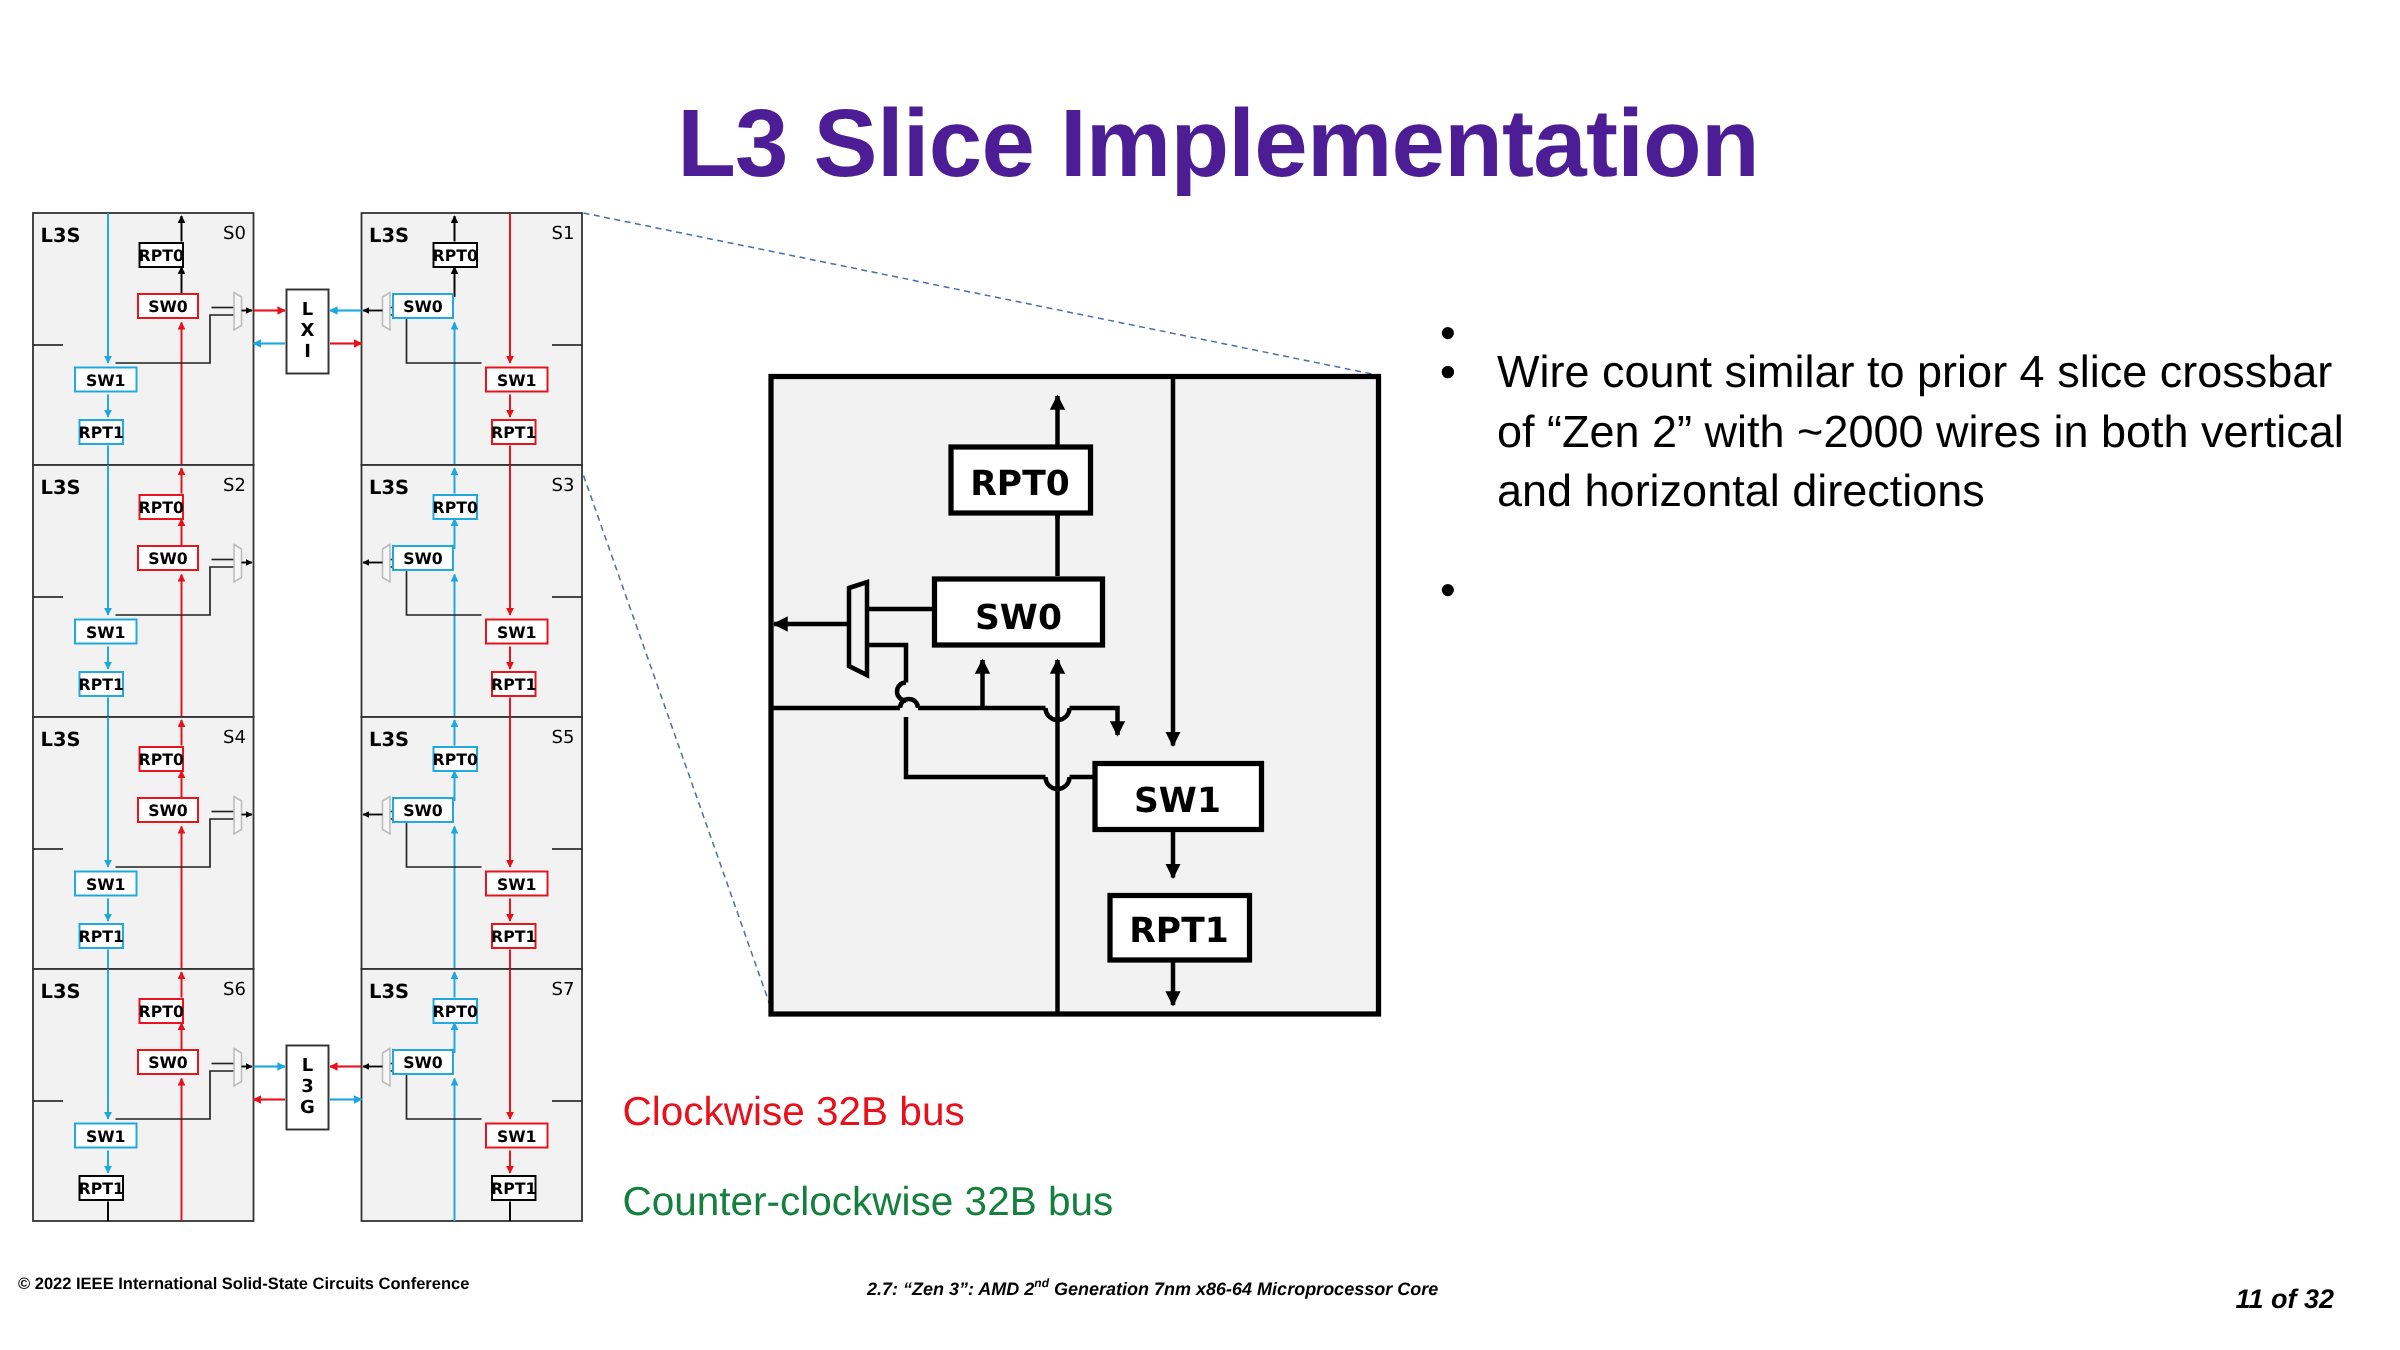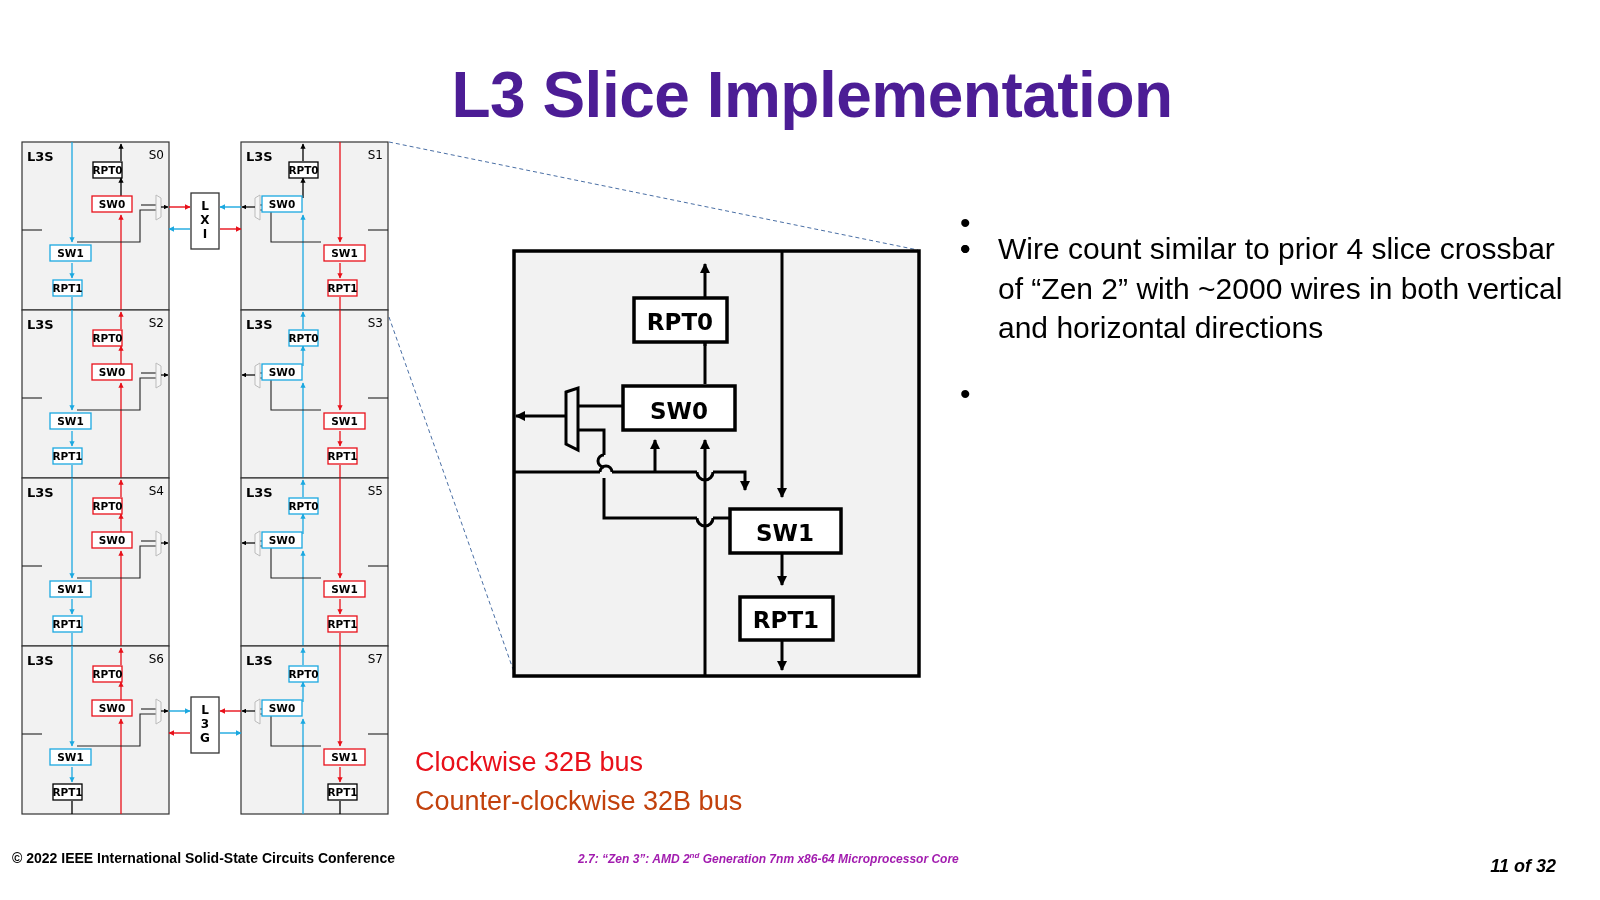--- a/index.html
+++ b/index.html
@@ -3,24 +3,24 @@
 <meta charset="utf-8">
 <style>
   html, body { margin:0; padding:0; background:#ffffff; }
   body { width:1600px; height:900px; position:relative; overflow:hidden; font-family:"Liberation Sans", sans-serif; }
   .title { position:absolute; left:0; width:1580px; top:58px; text-align:center; font-weight:bold; font-size:64px; color:#4c1d95; letter-spacing:-0.5px; font-family:"Liberation Sans", sans-serif;margin-left:22px; }
   #diagram { position:absolute; left:0; top:0; }
   .bullets { position:absolute; left:960px; top:203px; width:620px; margin:0; padding:0; list-style:none; }
   .bullets li { position:relative; padding-left:38px; font-size:30px; line-height:39.5px; color:#000; margin-bottom:26px; font-family:"Liberation Sans", sans-serif; }
   .bullets li .dot { position:absolute; left:0; top:0; }
   .legend { position:absolute; left:415px; font-size:27px; font-family:"Liberation Sans", sans-serif; }
-  .legend.cw { top:747px; color:#e8101a; }
-  .legend.ccw { top:786px; color:#c2410c; }
-  .footer-left { position:absolute; left:12px; top:850px; font-size:14px; font-weight:bold; color:#000; }
-  .footer-mid { position:absolute; left:578px; top:851px; font-size:12px; font-weight:bold; font-style:italic; color:#a21caf; }
+  .legend.cw { top:726px; color:#e8101a; }
+  .legend.ccw { top:786px; color:#15803d; }
+  .footer-left { position:absolute; left:12px; top:850px; font-size:11px; font-weight:bold; color:#000; }
+  .footer-mid { position:absolute; left:578px; top:851px; font-size:12px; font-weight:bold; font-style:italic; color:#000000; }
   .footer-mid sup { font-size:8px; }
   .footer-right { position:absolute; right:44px; top:856px; font-size:18px; font-weight:bold; font-style:italic; color:#000; }
   svg text { font-family:"DejaVu Sans", sans-serif; }
 </style>
 </head>
 <body>
 
 <div class="title">L3 Slice Implementation</div>
 
 <svg id="diagram" width="1600" height="900" viewBox="0 0 1600 900" xmlns="http://www.w3.org/2000/svg">

